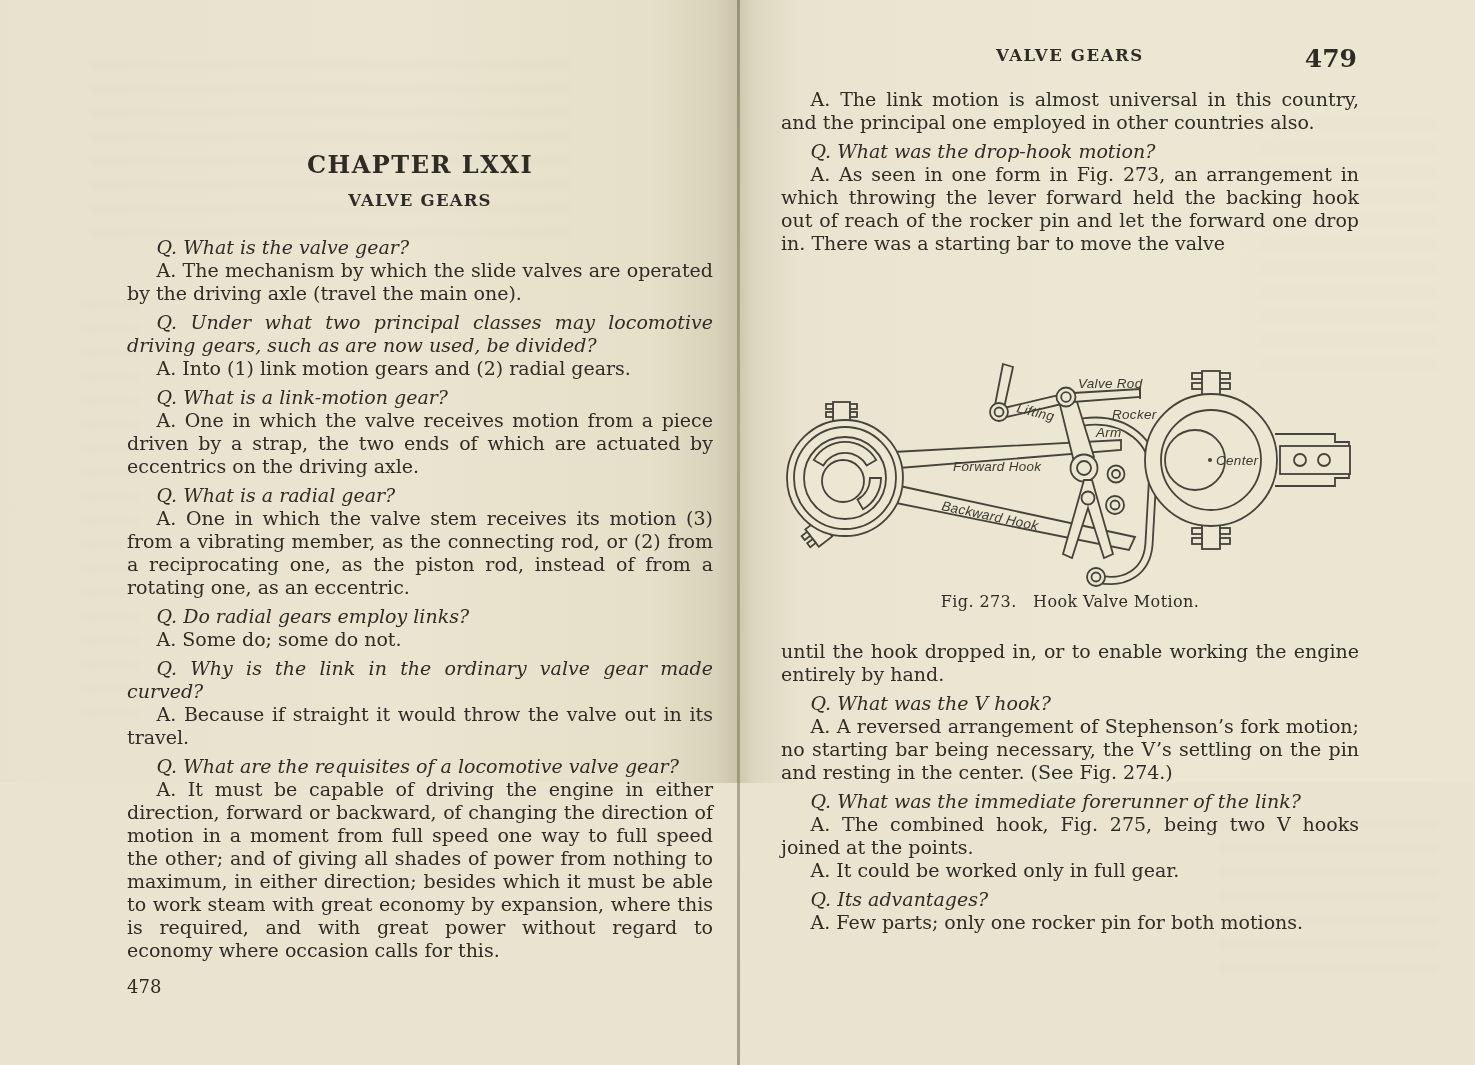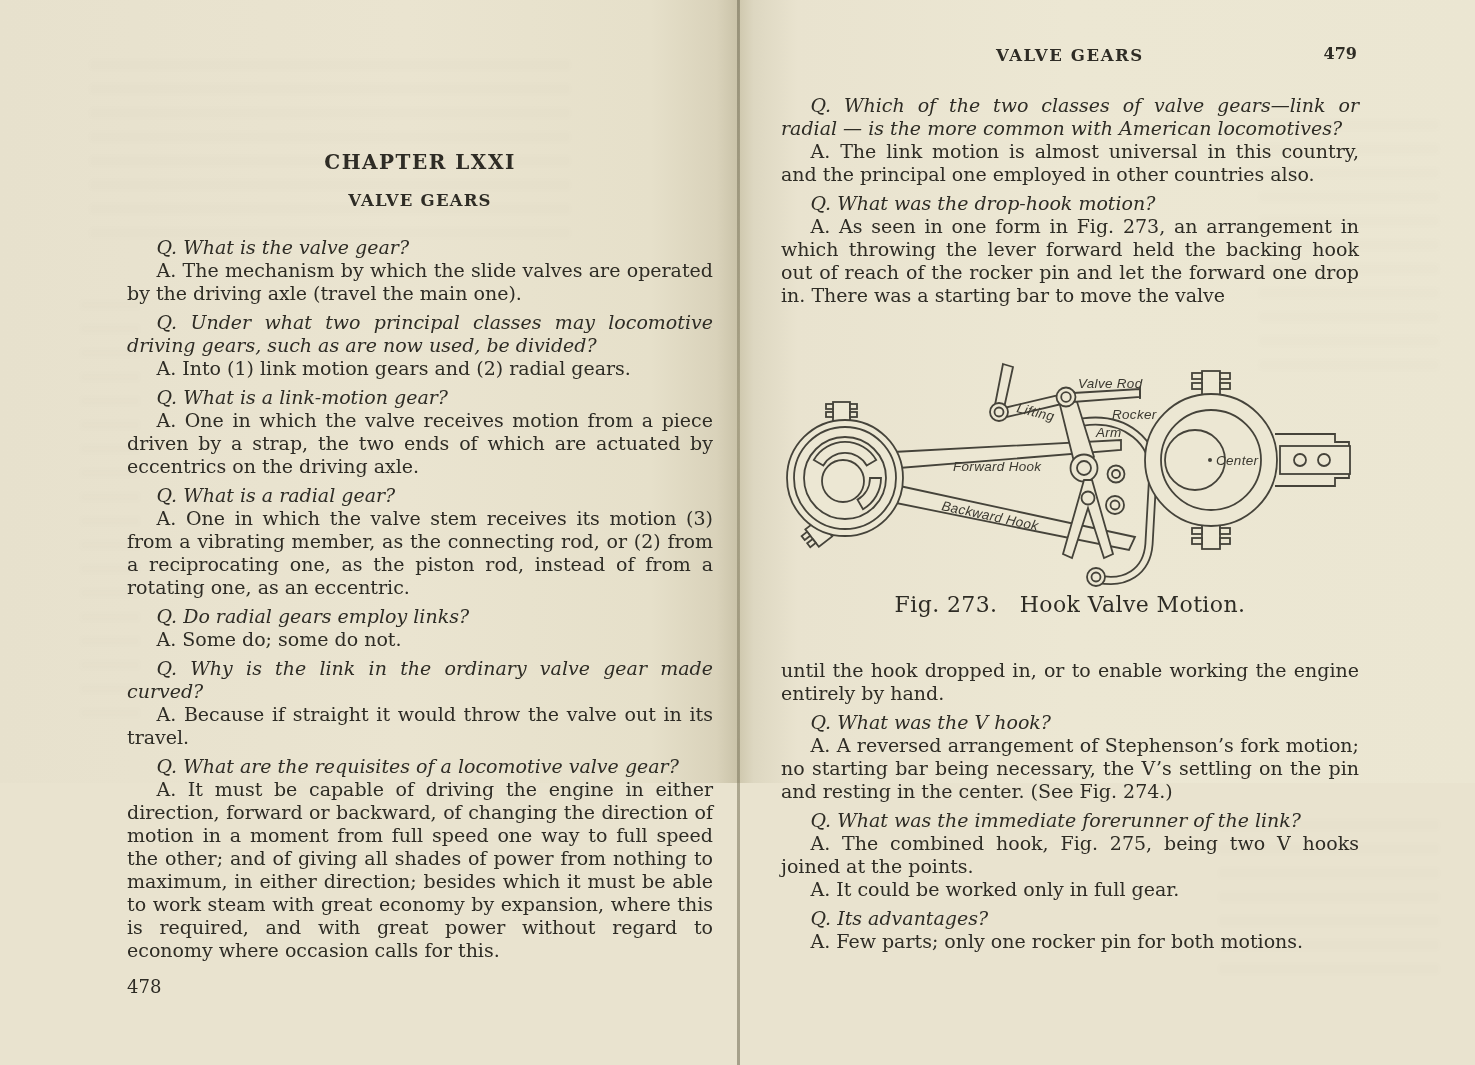--- a/index.html
+++ b/index.html
@@ -31,47 +31,47 @@
   .para{
     margin:0;text-indent:1.55em;text-align:justify;
     font-size:19px;line-height:23px;color:#2e2c25;
   }
   .para.q{font-style:italic;margin-top:6px;}
   .para.a{font-style:normal;}
   .para.cont{text-indent:0;}
 
   #lp-heading{
     position:absolute;top:150px;left:127px;width:586px;
-    text-align:center;font-size:20px;font-weight:bold;letter-spacing:1.5px;
+    text-align:center;font-size:24px;font-weight:bold;letter-spacing:1.5px;
   }
   #lp-subtitle{
     position:absolute;top:191px;left:127px;width:586px;
     text-align:center;font-size:16.5px;font-weight:bold;letter-spacing:1.2px;
   }
   #lp-text{position:absolute;top:230px;left:127px;width:586px;}
   #lp-pagenum{
     position:absolute;top:976px;left:127px;width:586px;
     text-align:left;font-size:18px;
   }
 
   #rp-header{position:absolute;top:46px;left:42px;width:578px;height:24px;}
   #rp-title{
     position:absolute;left:0;right:0;text-align:center;
     font-size:16.5px;font-weight:bold;letter-spacing:1.6px;
   }
   #rp-pagenum{
-    position:absolute;right:2px;top:-2px;font-size:16px;font-weight:bold;
+    position:absolute;right:2px;top:-2px;font-size:25px;font-weight:bold;
   }
   #rp-text1{position:absolute;top:88px;left:42px;width:578px;}
   #rp-figure{position:absolute;top:358px;left:44px;width:575px;height:238px;font-style:italic;}
   #rp-caption{
     position:absolute;top:592px;left:42px;width:578px;text-align:center;
-    font-size:22px;letter-spacing:.4px;white-space:pre-wrap;
-  }
-  #rp-text2{position:absolute;top:640px;left:42px;width:578px;margin-top:19px;}
+    font-size:16px;letter-spacing:.4px;white-space:pre-wrap;
+  }
+  #rp-text2{position:absolute;top:640px;left:42px;width:578px;}
 
   
   svg{display:block;}
   .ln{stroke:#45433a;stroke-width:1.8;fill:none;}
   .pc{stroke:#45433a;stroke-width:1.8;fill:#ece7d3;}
   .tube-o{stroke:#45433a;stroke-width:9;fill:none;stroke-linecap:round;}
   .tube-i{stroke:#ece7d3;stroke-width:5.4;fill:none;stroke-linecap:round;}
   .fig-label{
     font-family:"Liberation Sans","DejaVu Sans",sans-serif;
     font-size:13.5px;fill:#3b3930;letter-spacing:.3px;
@@ -117,21 +117,20 @@
   <div class="page" id="right-page">
     <div class="smudge smudge-bar" style="left:520px;top:120px;width:180px;height:260px;opacity:.09;"></div>
     <div class="smudge smudge-bar" style="left:480px;top:820px;width:220px;height:160px;opacity:.10;"></div>
 
     <div id="rp-header">
       <div id="rp-title" class="ink">VALVE GEARS</div>
       <div id="rp-pagenum" class="ink">479</div>
     </div>
 
     <div id="rp-text1">
-        <p class="para q">Q. Which of the two classes of valve gears—link or radial — is the more common with American locomotives?</p>
         <p class="para a">A. The link motion is almost universal in this country, and the principal one employed in other countries also.</p>
         <p class="para q">Q. What was the drop-hook motion?</p>
         <p class="para a">A. As seen in one form in Fig. 273, an arrangement in which throwing the lever forward held the backing hook out of reach of the rocker pin and let the forward one drop in.  There was a starting bar to move the valve</p>
       </div>
 
     <div id="rp-figure">
       <svg width="575" height="238" viewBox="0 0 575 238">
 
         <polygon class="pc" points="110,94 338,82 338,92 116,110"></polygon>
         <polygon class="pc" points="112,127 352,179 346,192 108,144"></polygon>

